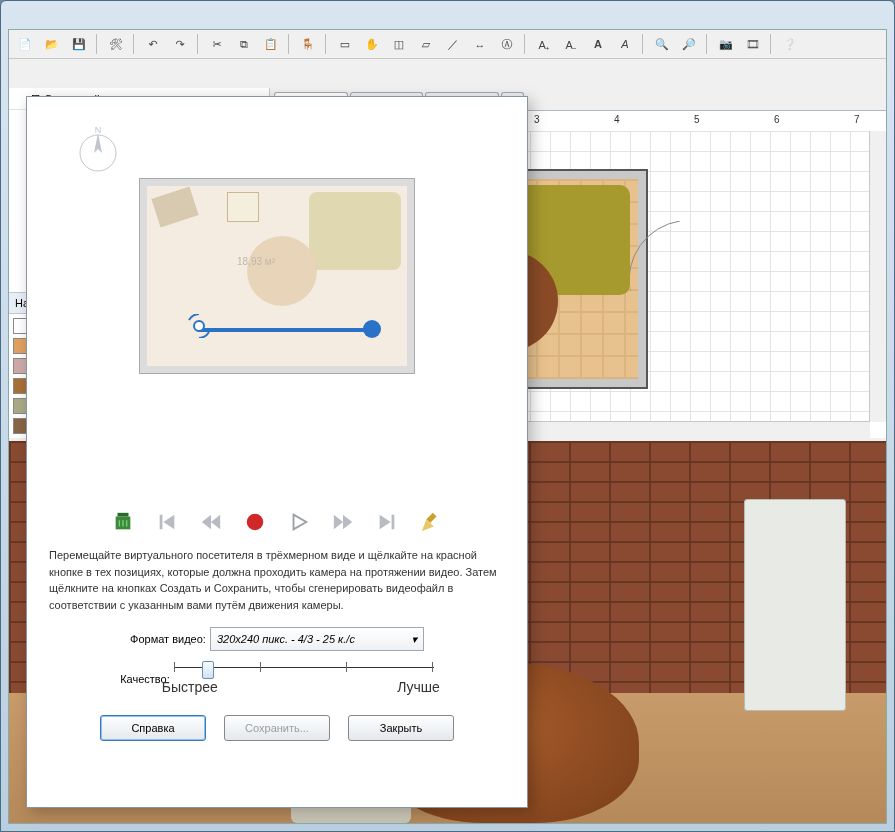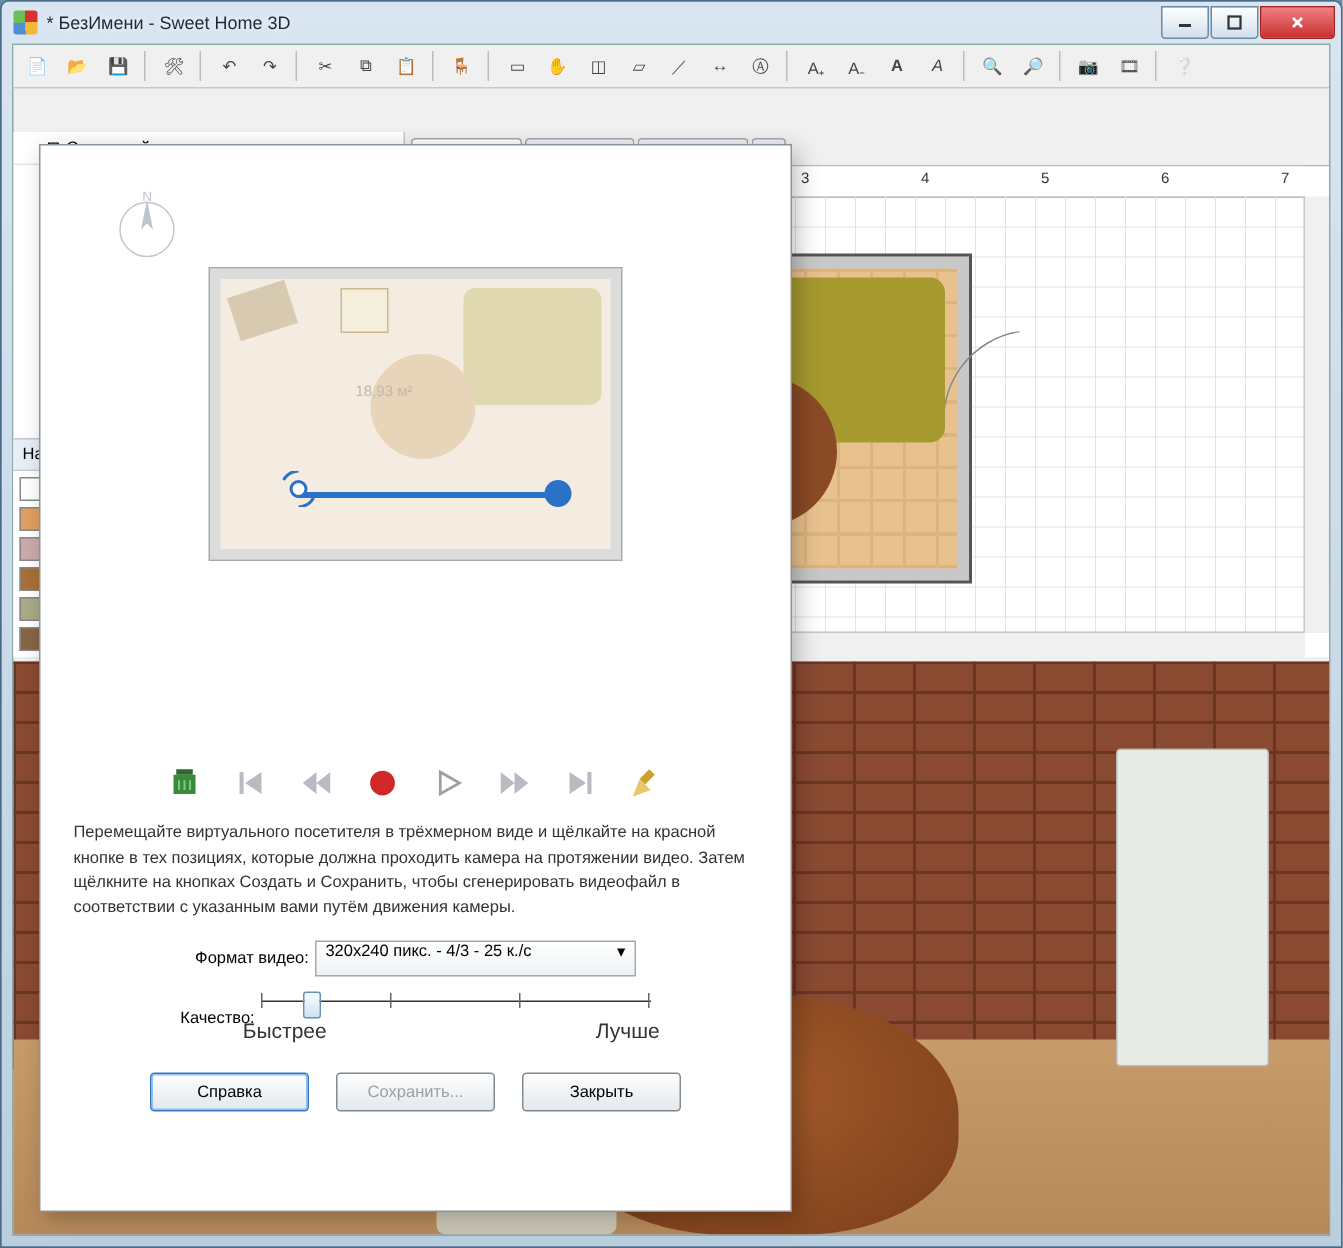--- a/index.html
+++ b/index.html
@@ -164,22 +164,23 @@
 
 .playback{ display:flex; justify-content:center; gap:14px; padding:10px 0; }
 .pbtn{ width:30px; height:26px; display:flex; align-items:center; justify-content:center; color:#888; }
 .pbtn svg{ width:22px; height:22px; }
 
 .desc{ color:#333; line-height:1.5; padding:2px 4px 10px; }
 .form-row{ display:flex; align-items:center; justify-content:center; gap:4px; padding:4px 0;}
 .select{
   width:200px; height:22px; border:1px solid #a0a8b0;
   background:linear-gradient(#fff,#eef1f4);
-  display:flex; padding:0 6px;
+  display:flex; align-items:center; padding:0 6px;
   justify-content:space-between;
+  font-style:italic;
 }
 .slider{ position:relative; width:260px; height:40px; }
 .slider .track{ position:absolute; top:8px; left:0; right:0; height:1px; background:#333; }
 .slider .tick{ position:absolute; top:3px; width:1px; height:10px; background:#666; }
 .slider .thumb{ position:absolute; top:2px; left:28px; width:10px; height:16px;
   background:linear-gradient(#f6fbff,#cfe2f3); border:1px solid #6b8eb0; border-radius:2px; }
 .slider .lab{ position:absolute; top:20px; font-size:14px; color:#333; }
 
 .dlg-actions{ display:flex; justify-content:center; gap:18px; padding:12px 0 16px; border-top:none;}
 .btn{
@@ -199,41 +200,20 @@
 
 .door3d{ position:absolute; right:40px; top:58px; width:100px; height:210px; background:#e8eae6; border:1px solid #b8bab4; border-radius:3px; }
 .table3d{ position:absolute; left:370px; bottom:0; width:260px; height:160px; background:radial-gradient(ellipse at 50% 40%, #a45a2a, #7a3e1a); border-radius:50% 50% 40% 40%; }
 .sofa3d{ position:absolute; left:300px; bottom:130px; width:180px; height:120px; background:linear-gradient(#c6b84a,#9a8f32); border-radius:60px 60px 10px 10px; }
 .ottoman{ position:absolute; left:282px; bottom:0; width:120px; height:50px; background:linear-gradient(#e8e4d4,#c8c4b4); border-radius:6px; }
 </style>
 </head>
 <body>
 
 <div class="aero">
-  <div class="titlebar">
-    <div class="icon"></div>
-    <span>* БезИмени - Sweet Home 3D</span>
-    <div class="win-btns">
-      <div class="win-btn">
-          <svg viewBox="0 0 10 10">
-            <path d="M1 7h8" stroke="#333" stroke-width="2"></path>
-          </svg>
-        </div>
-      <div class="win-btn">
-          <svg viewBox="0 0 10 10">
-            <rect x="1" y="1" width="8" height="8" fill="none" stroke="#333" stroke-width="1.5"></rect>
-          </svg>
-        </div>
-      <div class="win-btn close">
-          <svg viewBox="0 0 10 10">
-            <path d="M2 2l6 6M8 2l-6 6" stroke="#fff" stroke-width="1.8"></path>
-          </svg>
-        </div>
-    </div>
-  </div>
 
   <div class="client">
 
 
     <div class="toolbar">
       <div class="tbtn">📄</div>
       <div class="tbtn">📂</div>
       <div class="tbtn">💾</div>
       <div class="tsep"></div>
       <div class="tbtn">🛠</div>

